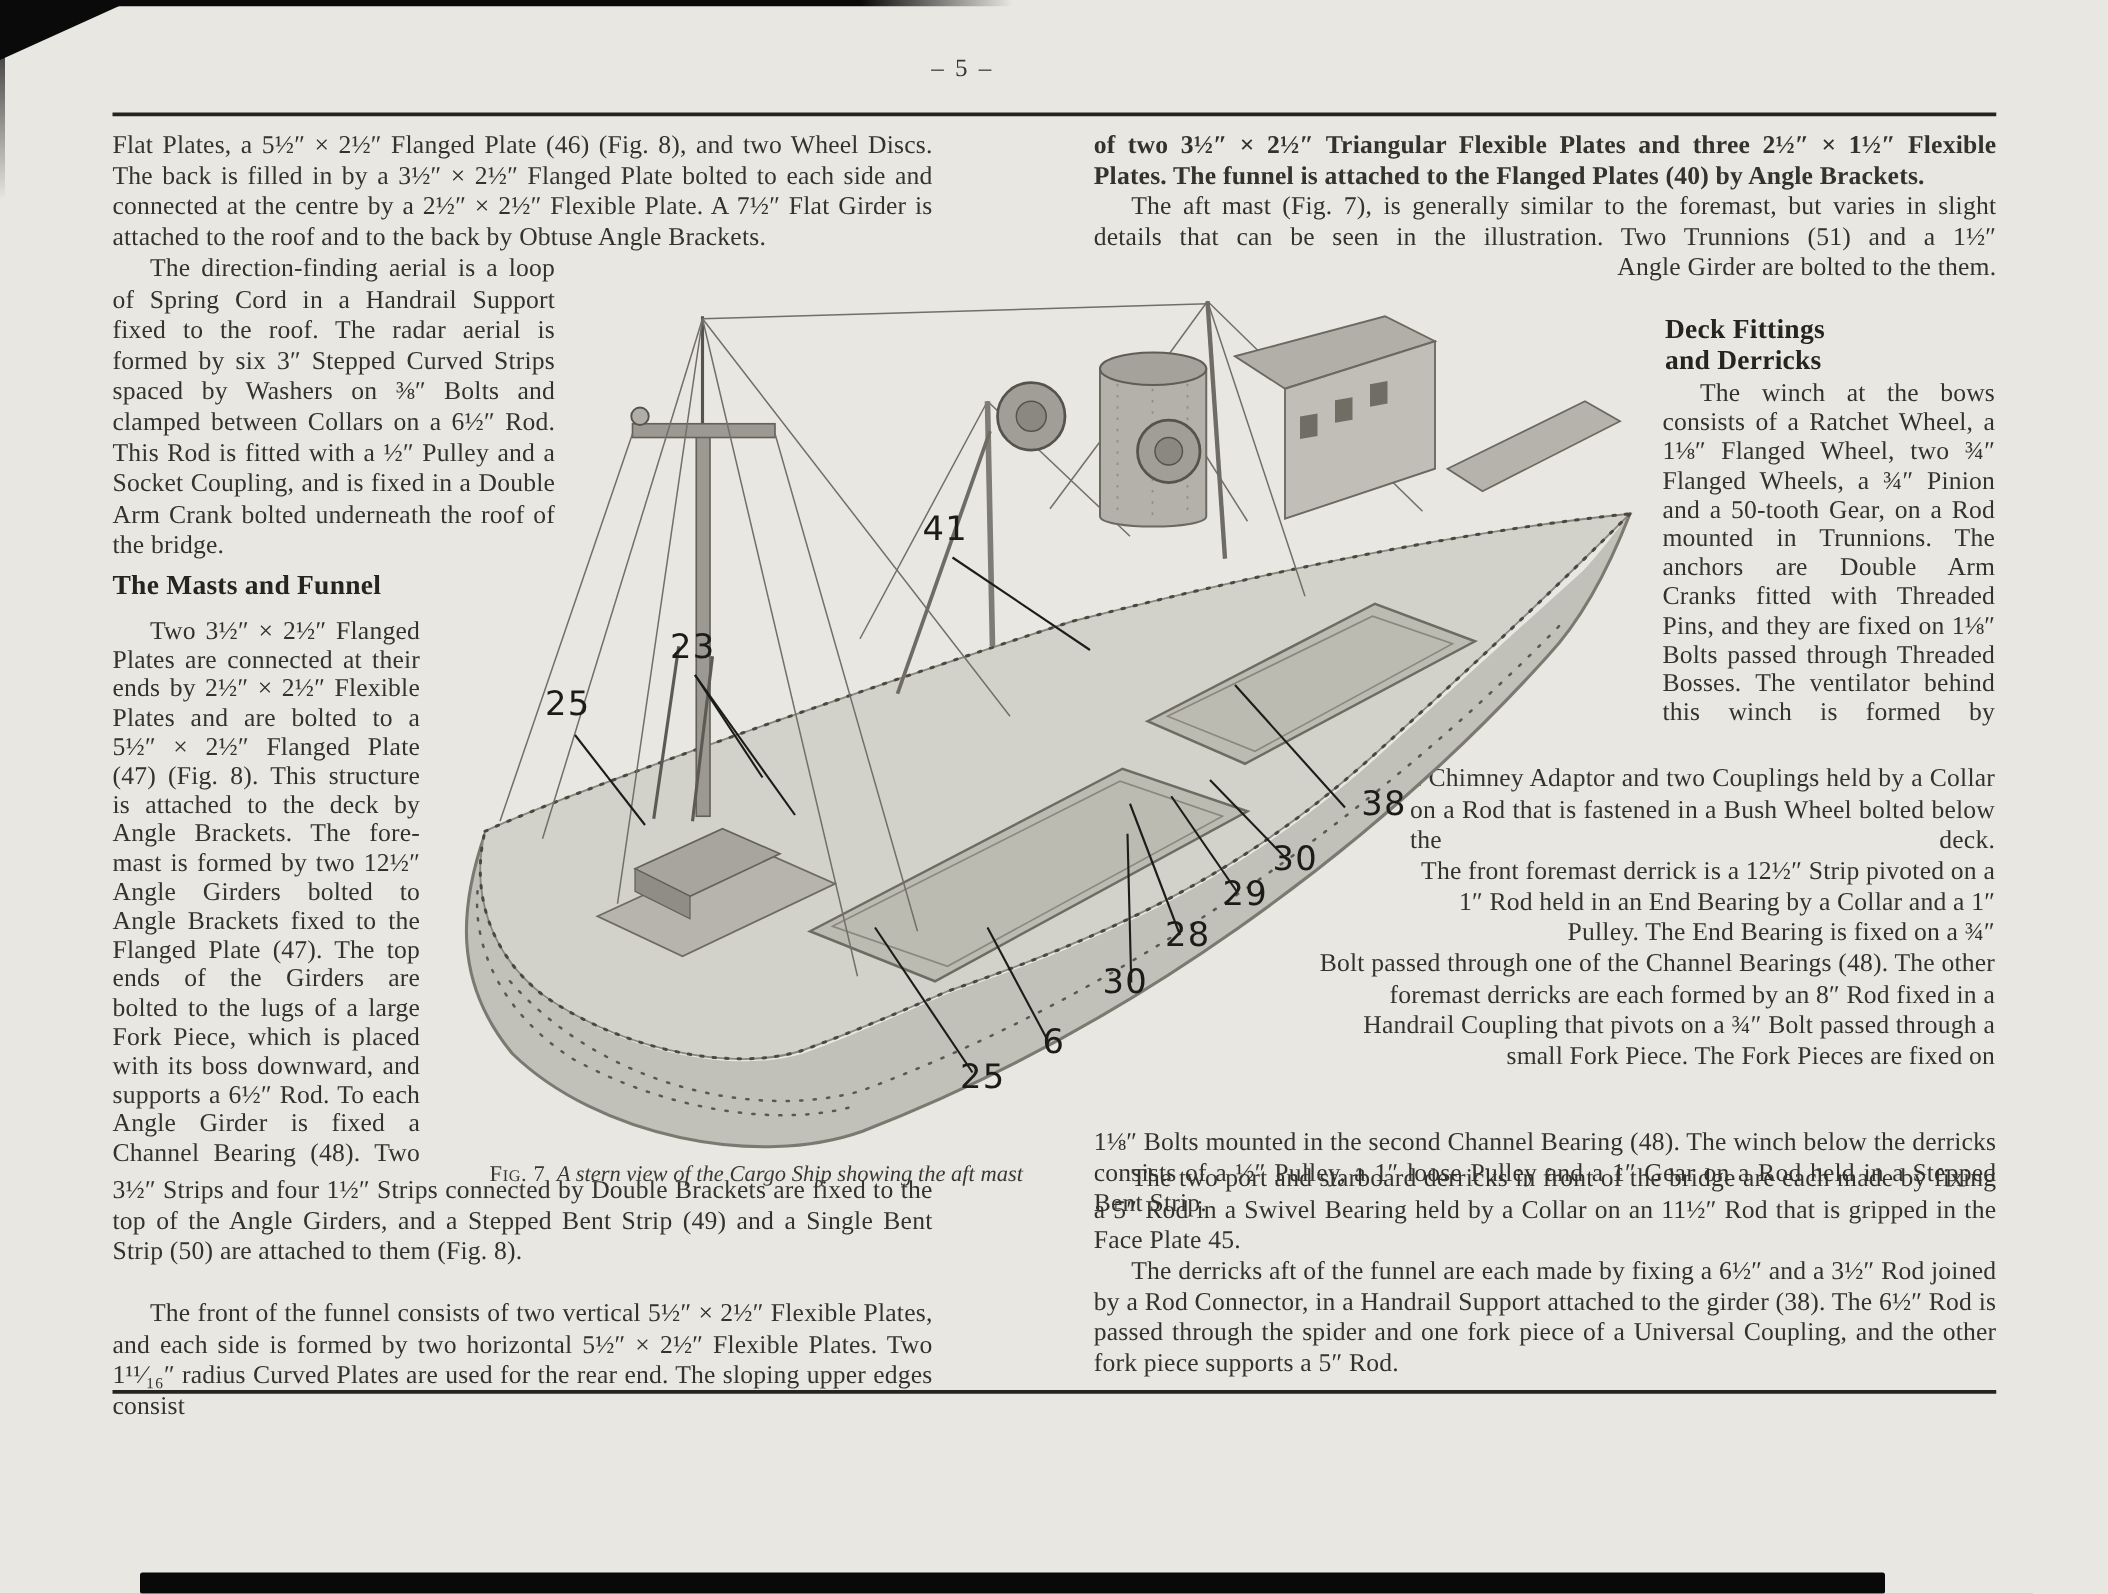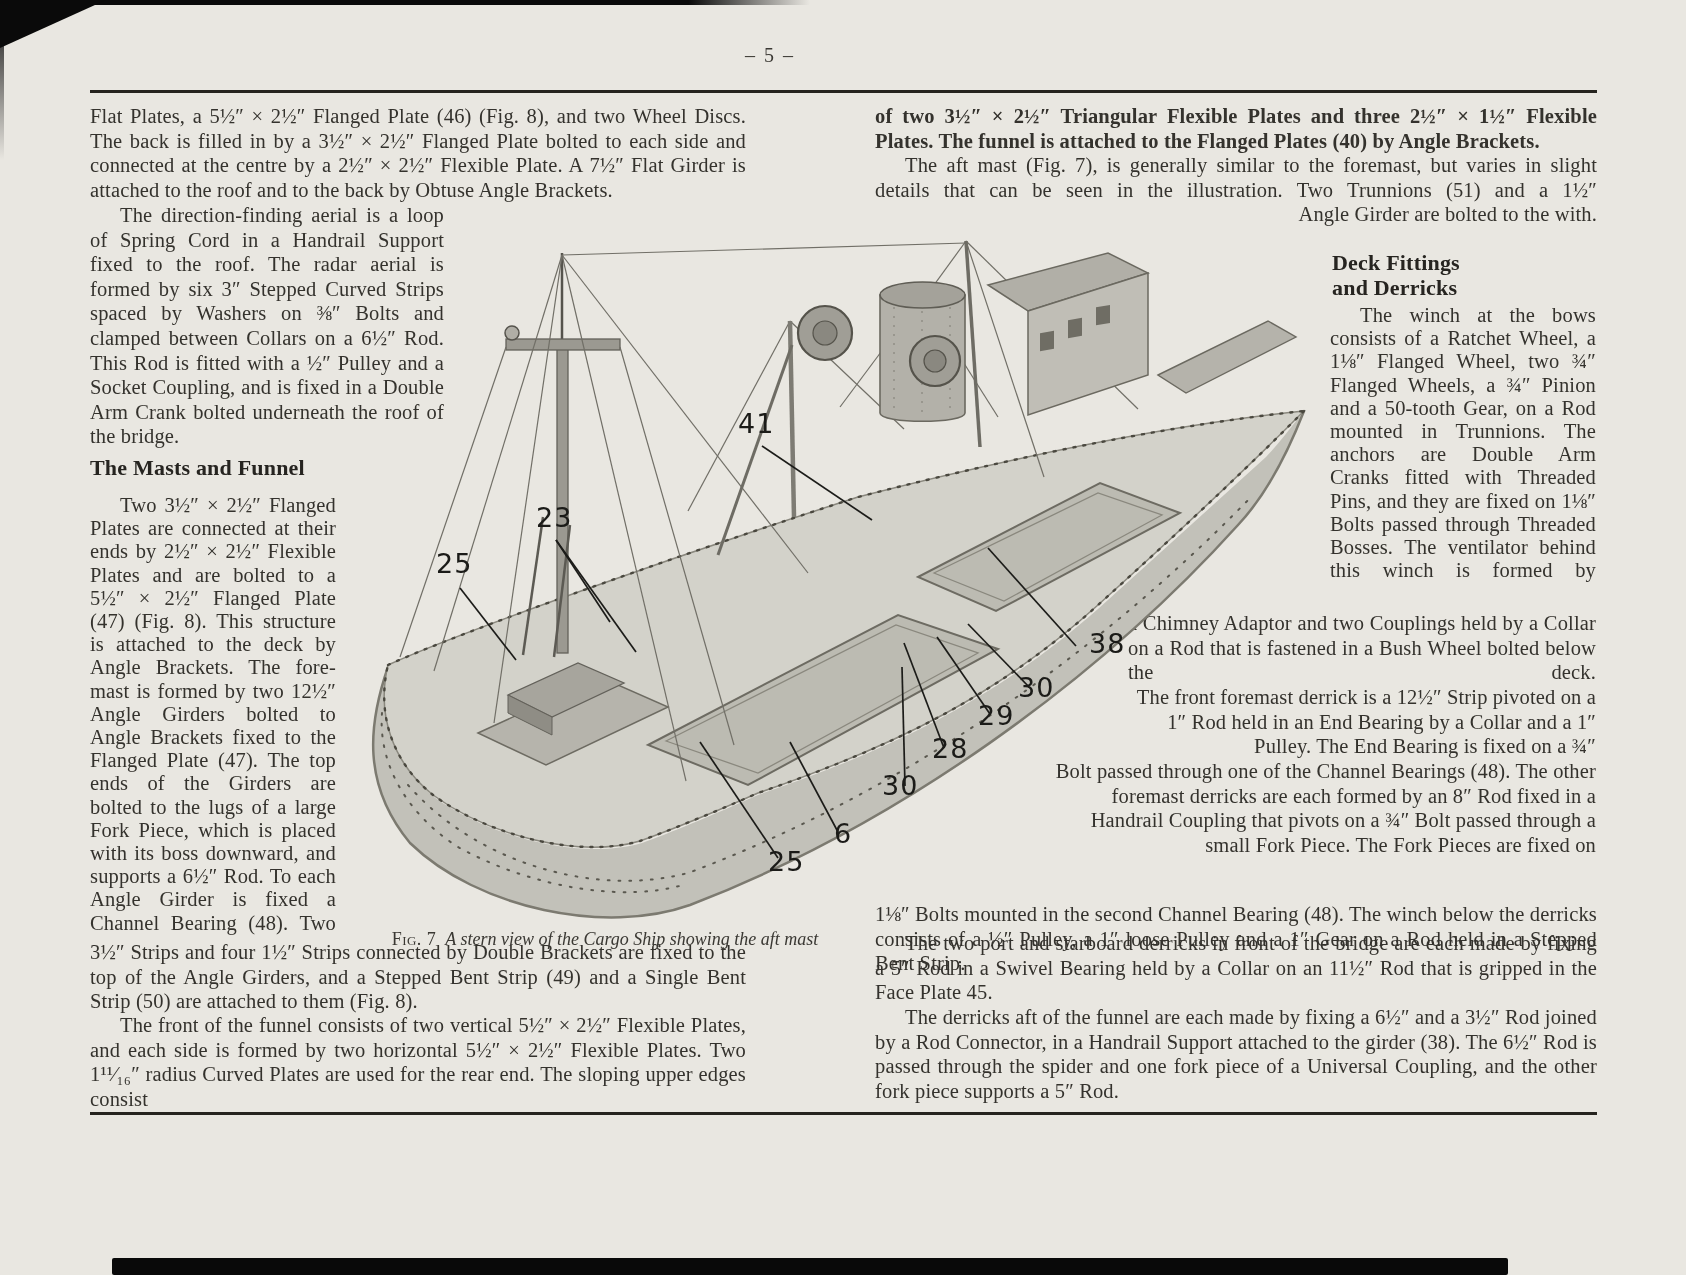--- a/index.html
+++ b/index.html
@@ -36,25 +36,25 @@
 
   <div class="pageno" style="left:700px;top:44px;width:140px;text-align:center;">– 5 –</div>
   <div class="rule" style="left:90px;top:90px;width:1507px;height:2.5px;"></div>
   <div class="rule" style="left:90px;top:1112px;width:1507px;height:3px;"></div>
 
   <div class="txt" style="left:90px;top:104px;width:656px;">Flat Plates, a 5½″ × 2½″ Flanged Plate (46) (Fig. 8), and two Wheel Discs. The back is filled in by a 3½″ × 2½″ Flanged Plate bolted to each side and connected at the centre by a 2½″ × 2½″ Flexible Plate. A 7½″ Flat Girder is attached to the roof and to the back by Obtuse Angle Brackets.</div>
   <div class="txt ind" style="left:90px;top:203px;width:354px;">The direction-finding aerial is a loop of Spring Cord in a Handrail Support fixed to the roof. The radar aerial is formed by six 3″ Stepped Curved Strips spaced by Washers on ⅜″ Bolts and clamped between Collars on a 6½″ Rod. This Rod is fitted with a ½″ Pulley and a Socket Coupling, and is fixed in a Double Arm Crank bolted underneath the roof of the bridge.</div>
   <div class="heading" style="left:90px;top:455px;">The Masts and Funnel</div>
   <div class="txt ind tight jlast" style="left:90px;top:494px;width:246px;">Two 3½″ × 2½″ Flanged Plates are connected at their ends by 2½″ × 2½″ Flexible Plates and are bolted to a 5½″ × 2½″ Flanged Plate (47) (Fig. 8). This structure is attached to the deck by Angle Brackets. The fore-mast is formed by two 12½″ Angle Girders bolted to Angle Brackets fixed to the Flanged Plate (47). The top ends of the Girders are bolted to the lugs of a large Fork Piece, which is placed with its boss downward, and supports a 6½″ Rod. To each Angle Girder is fixed a Channel Bearing (48). Two</div>
   <div class="txt" style="left:90px;top:940px;width:656px;">3½″ Strips and four 1½″ Strips connected by Double Brackets are fixed to the top of the Angle Girders, and a Stepped Bent Strip (49) and a Single Bent Strip (50) are attached to them (Fig. 8).</div>
-  <div class="txt ind jlast" style="left:90px;top:1013px;width:656px;">The front of the funnel consists of two vertical 5½″ × 2½″ Flexible Plates, and each side is formed by two horizontal 5½″ × 2½″ Flexible Plates. Two 1¹¹⁄₁₆″ radius Curved Plates are used for the rear end. The sloping upper edges consist</div>
+  <div class="txt ind jlast" style="left:90px;top:1039px;width:656px;">The front of the funnel consists of two vertical 5½″ × 2½″ Flexible Plates, and each side is formed by two horizontal 5½″ × 2½″ Flexible Plates. Two 1¹¹⁄₁₆″ radius Curved Plates are used for the rear end. The sloping upper edges consist</div>
 
   <div class="txt" style="left:875px;top:104px;width:722px;font-weight:bold;">of two 3½″ × 2½″ Triangular Flexible Plates and three 2½″ × 1½″ Flexible Plates. The funnel is attached to the Flanged Plates (40) by Angle Brackets.</div>
   <div class="txt ind jlast" style="left:875px;top:153px;width:722px;">The aft mast (Fig. 7), is generally similar to the foremast, but varies in slight details that can be seen in the illustration. Two Trunnions (51) and a 1½″</div>
-  <div class="txt ralign" style="left:875px;top:202px;width:722px;">Angle Girder are bolted to the with.</div>
+  <div class="txt ralign" style="left:875px;top:202px;width:722px;">Angle Girder are bolted to the them.</div>
   <div class="heading" style="left:1332px;top:250px;">
     <div>Deck Fittings</div>
     <div>and Derricks</div>
   </div>
   <div class="txt ind tight jlast" style="left:1330px;top:304px;width:266px;">The winch at the bows consists of a Ratchet Wheel, a 1⅛″ Flanged Wheel, two ¾″ Flanged Wheels, a ¾″ Pinion and a 50-tooth Gear, on a Rod mounted in Trunnions. The anchors are Double Arm Cranks fitted with Threaded Pins, and they are fixed on 1⅛″ Bolts passed through Threaded Bosses. The ventilator behind this winch is formed by</div>
   <div class="txt jlast" style="left:1128px;top:611px;width:468px;">a Chimney Adaptor and two Couplings held by a Collar on a Rod that is fastened in a Bush Wheel bolted below the deck.</div>
   <div class="txt ralign" style="left:1118px;top:685px;width:478px;">The front foremast derrick is a 12½″ Strip pivoted on a 1″ Rod held in an End Bearing by a Collar and a 1″ Pulley. The End Bearing is fixed on a ¾″</div>
   <div class="txt ralign" style="left:1048px;top:759px;width:548px;">Bolt passed through one of the Channel Bearings (48). The other foremast derricks are each formed by an 8″ Rod fixed in a Handrail Coupling that pivots on a ¾″ Bolt passed through a small Fork Piece. The Fork Pieces are fixed on</div>
   <div class="txt" style="left:875px;top:902px;width:722px;">1⅛″ Bolts mounted in the second Channel Bearing (48). The winch below the derricks consists of a ½″ Pulley, a 1″ loose Pulley and a 1″ Gear on a Rod held in a Stepped Bent Strip.</div>
   <div class="txt ind" style="left:875px;top:931px;width:722px;">The two port and starboard derricks in front of the bridge are each made by fixing a 5″ Rod in a Swivel Bearing held by a Collar on an 11½″ Rod that is gripped in the Face Plate 45.</div>

